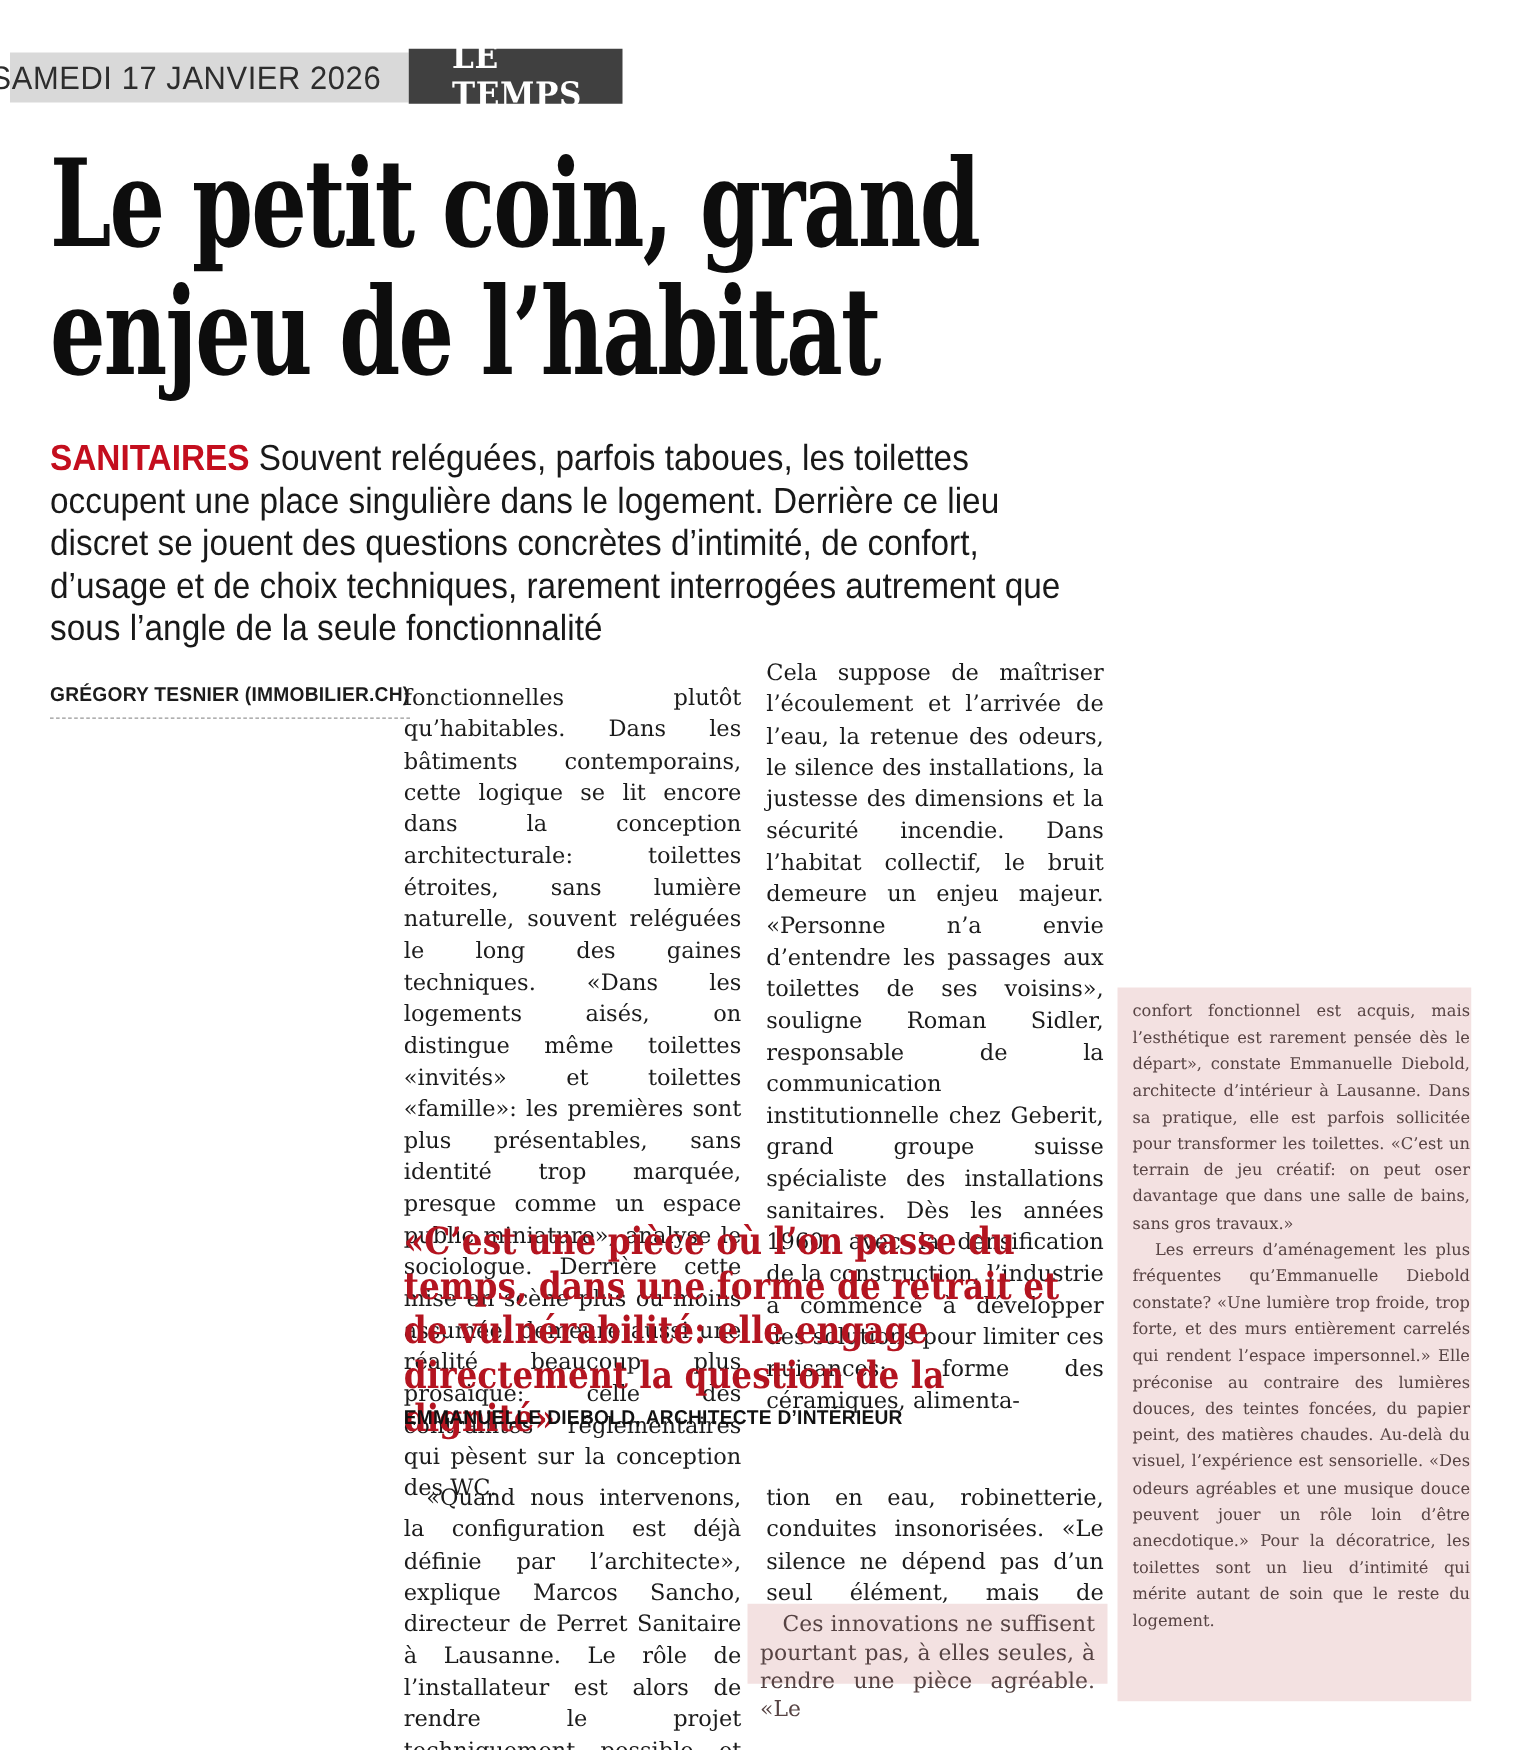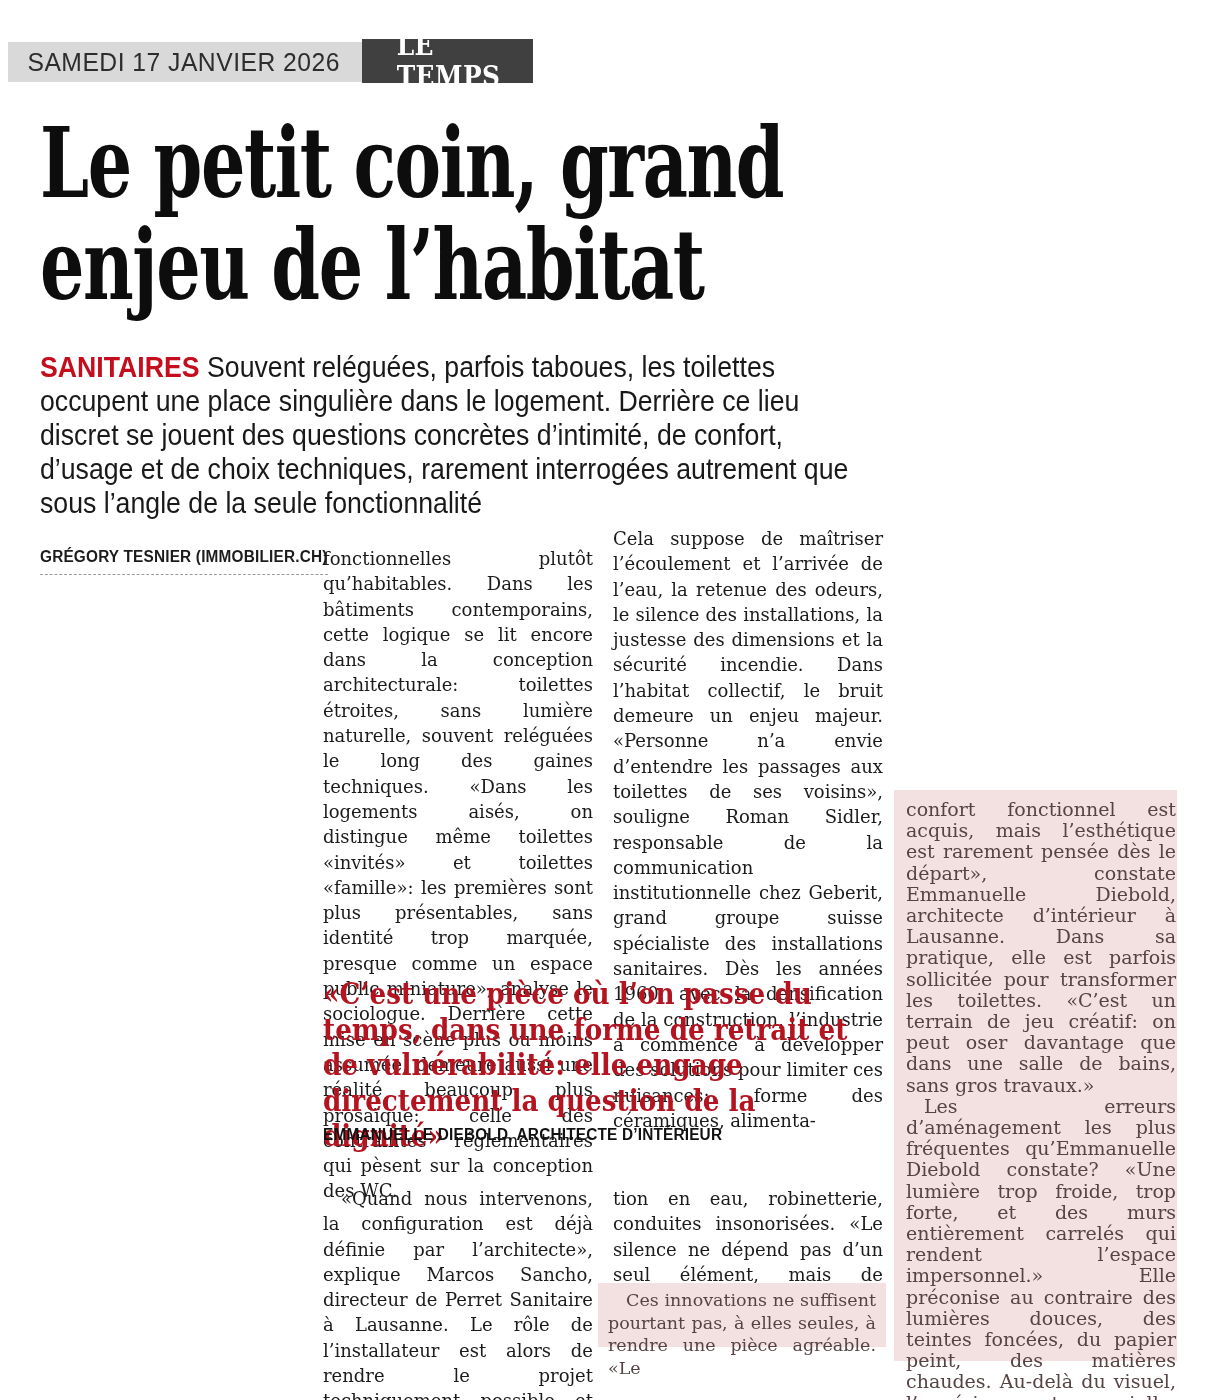--- a/index.html
+++ b/index.html
@@ -1,21 +1,21 @@
 <!DOCTYPE html>
 <html lang="fr"><head>
 <meta charset="utf-8">
 <style>
   html,body{margin:0;padding:0;background:#ffffff;}
   body{width:1214px;height:1400px;position:relative;font-family:"Liberation Sans",sans-serif;color:#1b1b1b;}
   .abs{position:absolute;}
 
   
   .header-bar{left:8px;top:42px;height:40px;display:flex;align-items:center;}
-  .date-seg{width:354px;height:40px;background:#d9d9d9;display:flex;align-items:center;justify-content:flex-end;box-sizing:border-box;padding-right:22px;}
+  .date-seg{width:319px;height:40px;background:#d9d9d9;display:flex;align-items:center;justify-content:flex-end;box-sizing:border-box;padding-right:22px;}
   .date-seg span{font-size:26px;color:#2d2d2d;letter-spacing:.5px;white-space:nowrap;transform:scaleX(.95);transform-origin:right center;}
   .brand-seg{width:142px;height:44px;margin-top:-2px;background:#404040;display:flex;align-items:center;justify-content:center;padding-left:29px;}
   .brand-seg span{font-family:"DejaVu Serif",serif;font-weight:bold;font-size:27px;color:#ffffff;letter-spacing:.5px;transform:scaleX(.92);}
 
   
   .headline{left:40px;top:112px;width:1150px;font-family:"DejaVu Serif",serif;font-weight:bold;color:#0d0d0d;font-size:97px;line-height:102px;letter-spacing:-2px;transform:scaleX(.72);transform-origin:top left;white-space:nowrap;}
 
   
   .lead{left:40px;top:350px;width:906px;font-size:29px;line-height:34px;color:#191919;transform:scaleX(.92);transform-origin:top left;}
   .kicker{color:#c40e1e;font-weight:bold;}
@@ -30,21 +30,21 @@
   .col1-bottom{left:323px;top:1186px;text-indent:18px;}
   .col2-bottom{left:613px;top:1186px;}
 
   
   .quote{left:323px;top:976px;width:640px;font-family:"DejaVu Serif",serif;font-weight:bold;font-size:30px;line-height:35.5px;color:#b41420;transform:scaleX(.875);transform-origin:top left;}
   .attribution{left:323px;top:1126px;font-weight:bold;font-size:16px;color:#111111;letter-spacing:.2px;transform:scaleX(.96);transform-origin:top left;}
 
   
   .hl{background:#f3e1e1;color:#564343;font-family:"DejaVu Serif",serif;box-sizing:border-box;}
   .hl-col2{left:598px;top:1283px;width:288px;height:64px;font-size:17.5px;line-height:22.5px;padding:6px 10px 0 10px;text-align:justify;text-indent:18px;}
-  .hl-col3{left:894px;top:790px;width:283px;height:571px;font-size:19px;line-height:21.2px;padding:9px 1px 0 12px;text-align:justify;hyphens:auto;}
+  .hl-col3{left:894px;top:790px;width:283px;height:571px;font-size:13px;line-height:21.2px;padding:9px 1px 0 12px;text-align:justify;hyphens:auto;}
   .hl-col3 .p2{text-indent:18px;margin-top:0;}
 </style>
 </head>
 <body>
 
 <div class="abs header-bar">
   <div class="date-seg">
     <span>SAMEDI 17 JANVIER 2026</span>
   </div>
   <div class="brand-seg">

